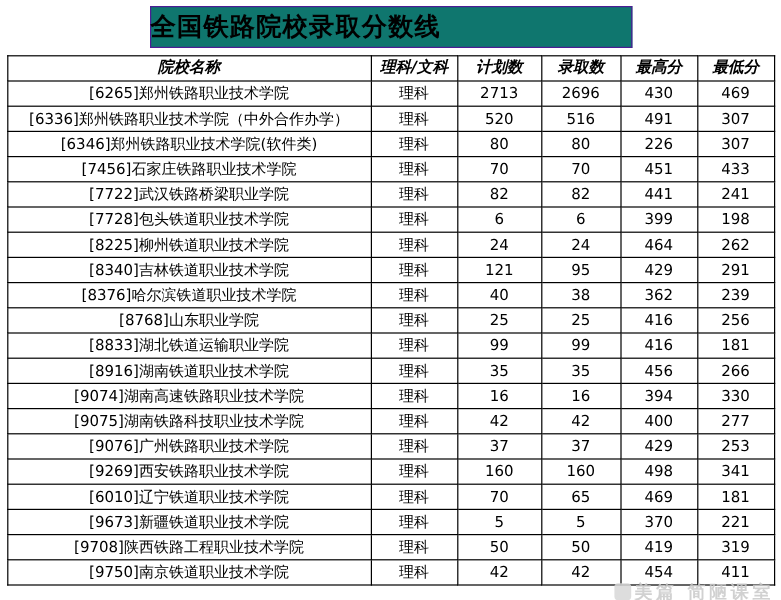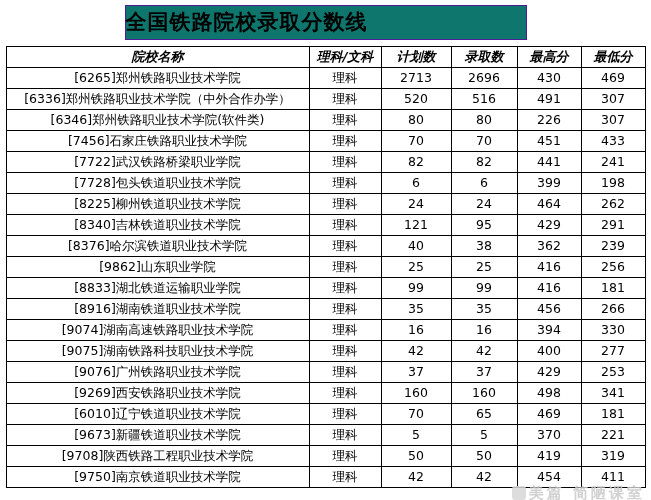--- a/index.html
+++ b/index.html
@@ -180,21 +180,21 @@
       </tr>
       <tr>
         <td class="cell-name">[8376]哈尔滨铁道职业技术学院</td>
         <td>理科</td>
         <td>40</td>
         <td>38</td>
         <td>362</td>
         <td>239</td>
       </tr>
       <tr>
-        <td class="cell-name">[9862]山东职业学院</td>
+        <td class="cell-name">[8768]山东职业学院</td>
         <td>理科</td>
         <td>25</td>
         <td>25</td>
         <td>416</td>
         <td>256</td>
       </tr>
       <tr>
         <td class="cell-name">[8833]湖北铁道运输职业学院</td>
         <td>理科</td>
         <td>99</td>

